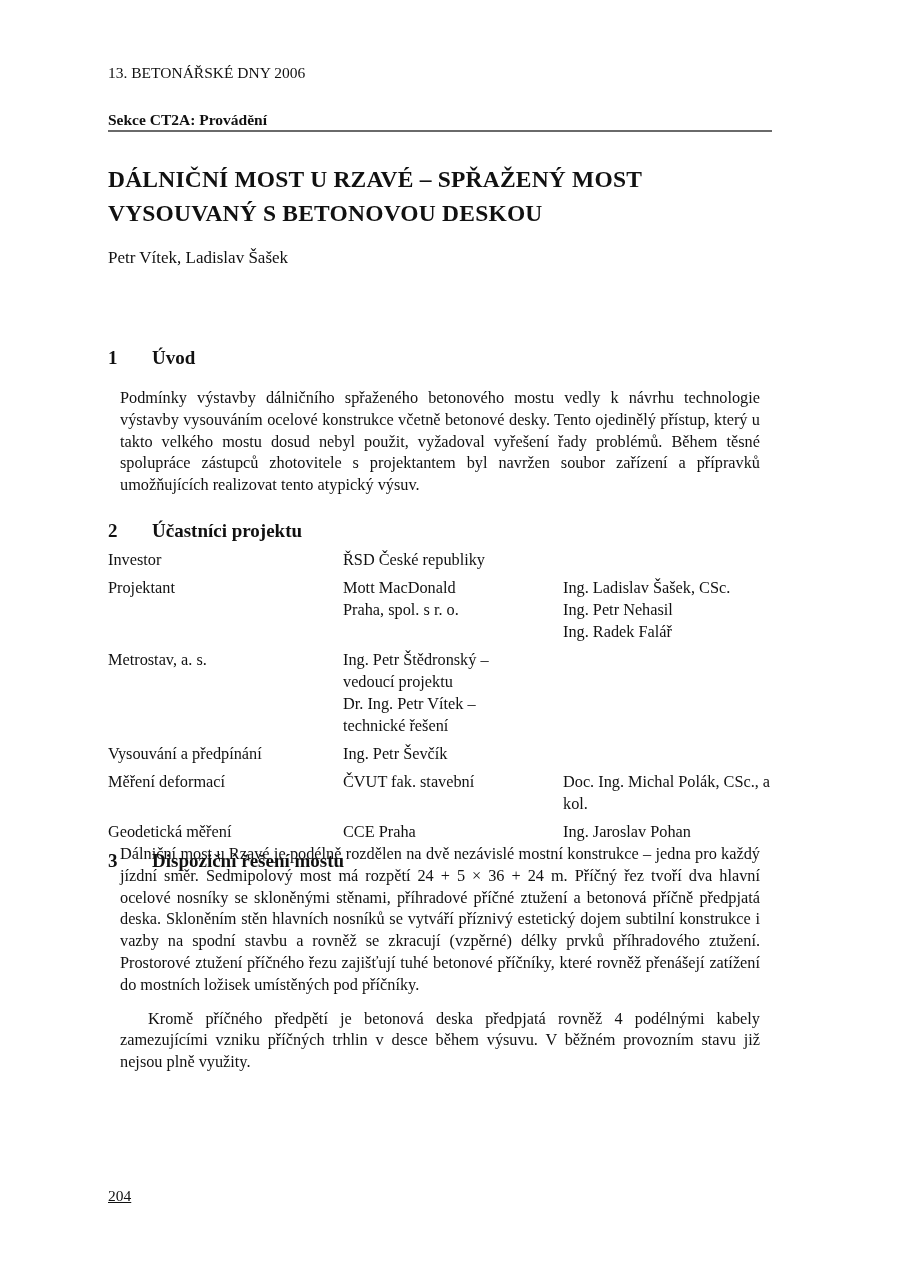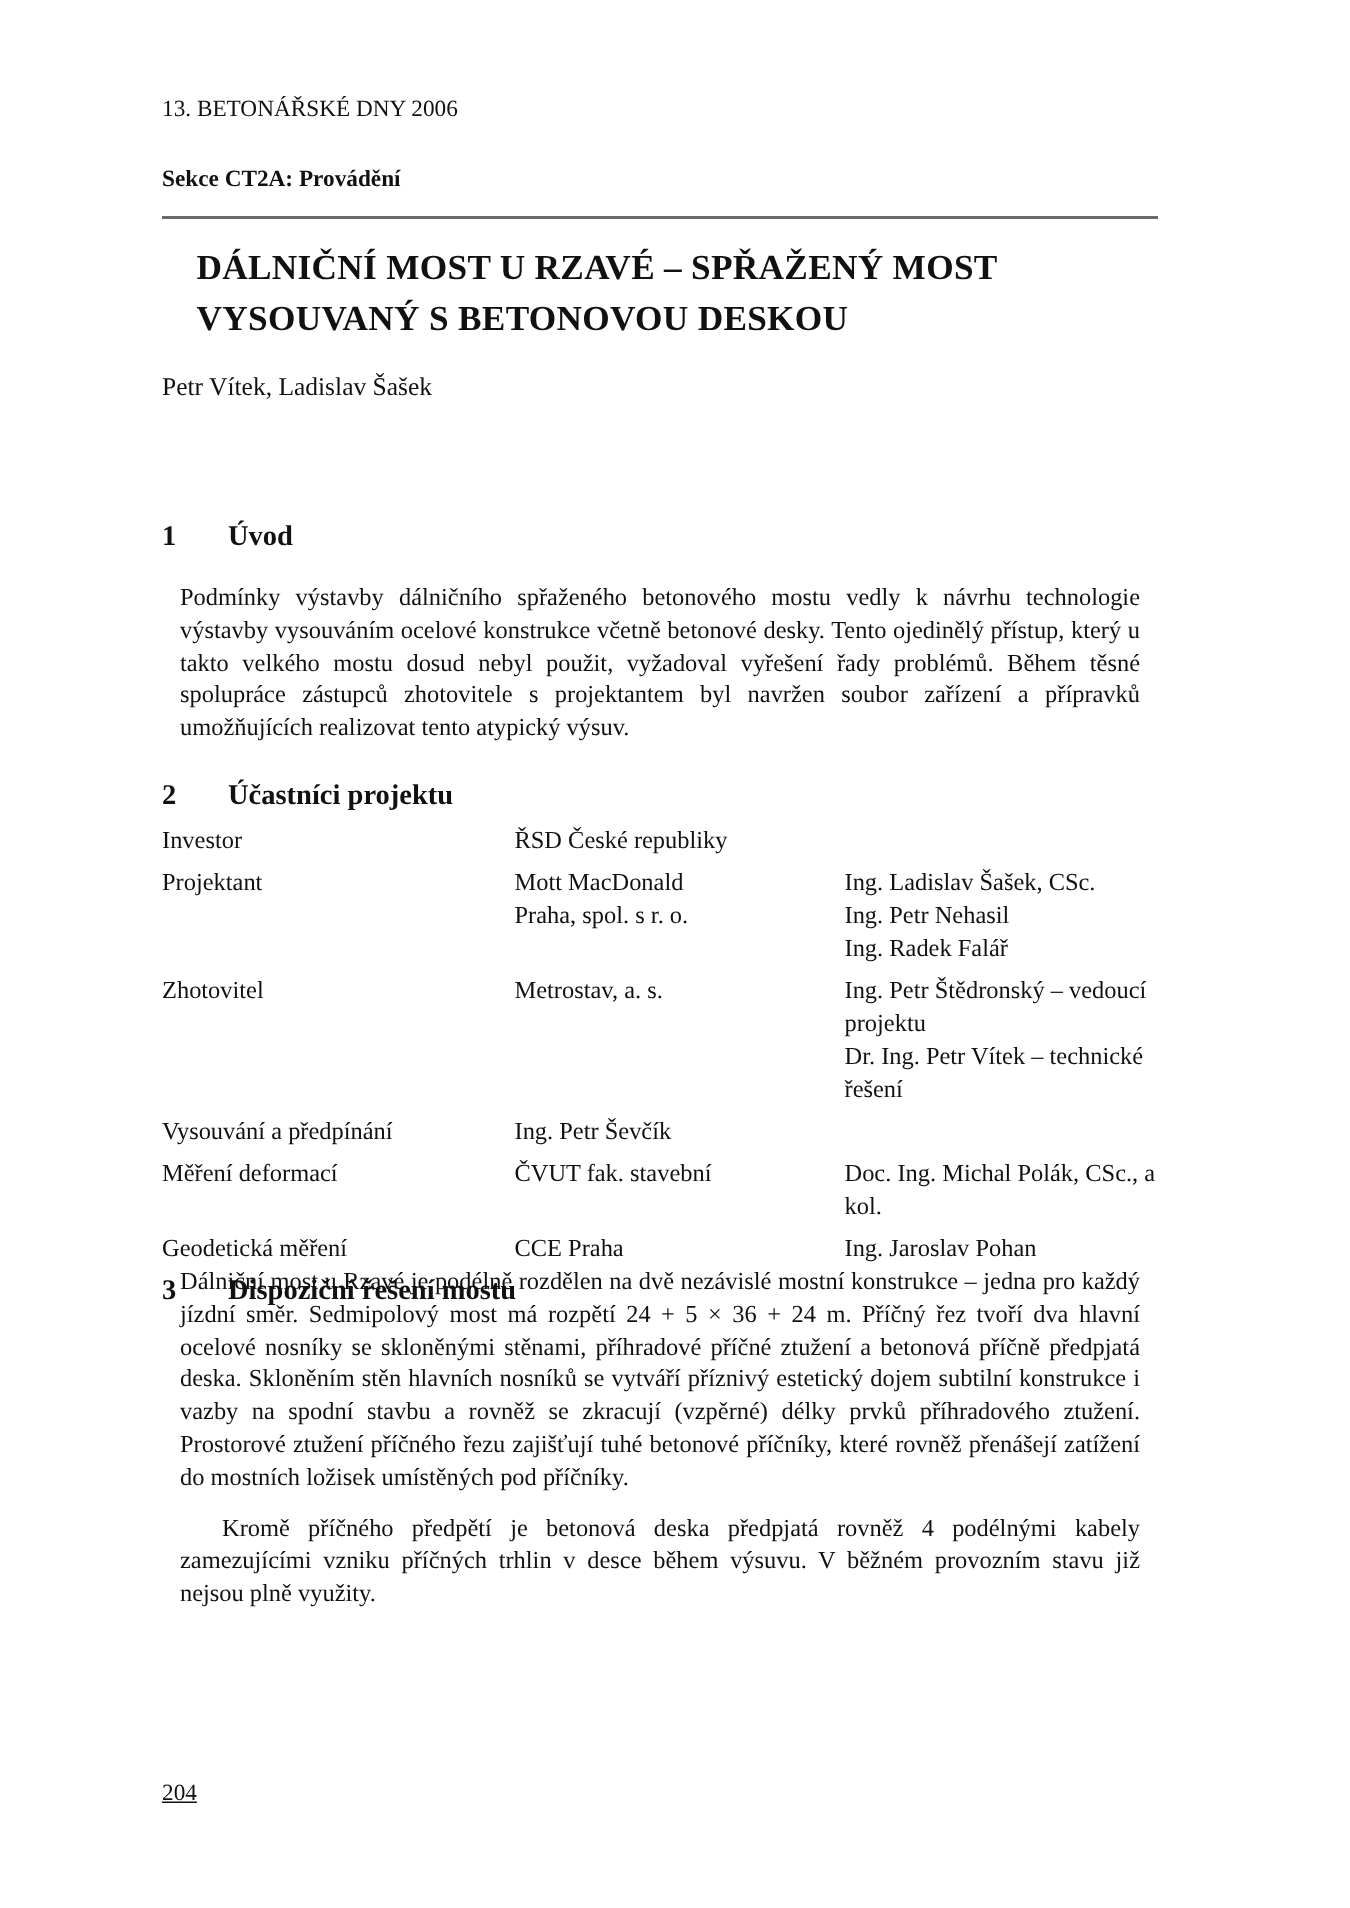--- a/index.html
+++ b/index.html
@@ -14,33 +14,32 @@
   }
   .abs { position: absolute; }
   .col { left: 108px; width: 664px; }
 
   
   .running-head {
     top: 63px;
     font-size: 15.5px;
     line-height: 19px;
     border-bottom: 2.5px solid #6a6a6a;
-    padding-bottom: 15px;
+    padding-bottom: 1px;
   }
   .running-head .section-line { font-weight: bold; margin-top: 28px; }
 
   
   .paper-title {
     top: 146px;
     font-size: 23.5px;
     font-weight: bold;
     line-height: 34px;
     white-space: pre-line;
     letter-spacing: 0.2px;
-    margin-left: 23px;
   }
 
   .authors {
     top: 247px;
     font-size: 17px;
     line-height: 22px;
   }
 
   .section-heading {
     font-size: 19px;
@@ -118,21 +117,20 @@
     </div>
     <div class="t-row">
       <div class="cell">Projektant</div>
       <div class="cell">Mott MacDonald
 Praha, spol. s r. o.</div>
       <div class="cell">Ing. Ladislav Šašek, CSc.
 Ing. Petr Nehasil
 Ing. Radek Falář</div>
     </div>
     <div class="t-row">
-      <div class="cell">Zhotovitel</div>
       <div class="cell">Metrostav, a. s.</div>
       <div class="cell">Ing. Petr Štědronský – vedoucí projektu
 Dr. Ing. Petr Vítek – technické řešení</div>
     </div>
     <div class="t-row">
       <div class="cell">Vysouvání a předpínání</div>
       <div class="cell">Ing. Petr Ševčík</div>
     </div>
     <div class="t-row">
       <div class="cell">Měření deformací</div>

